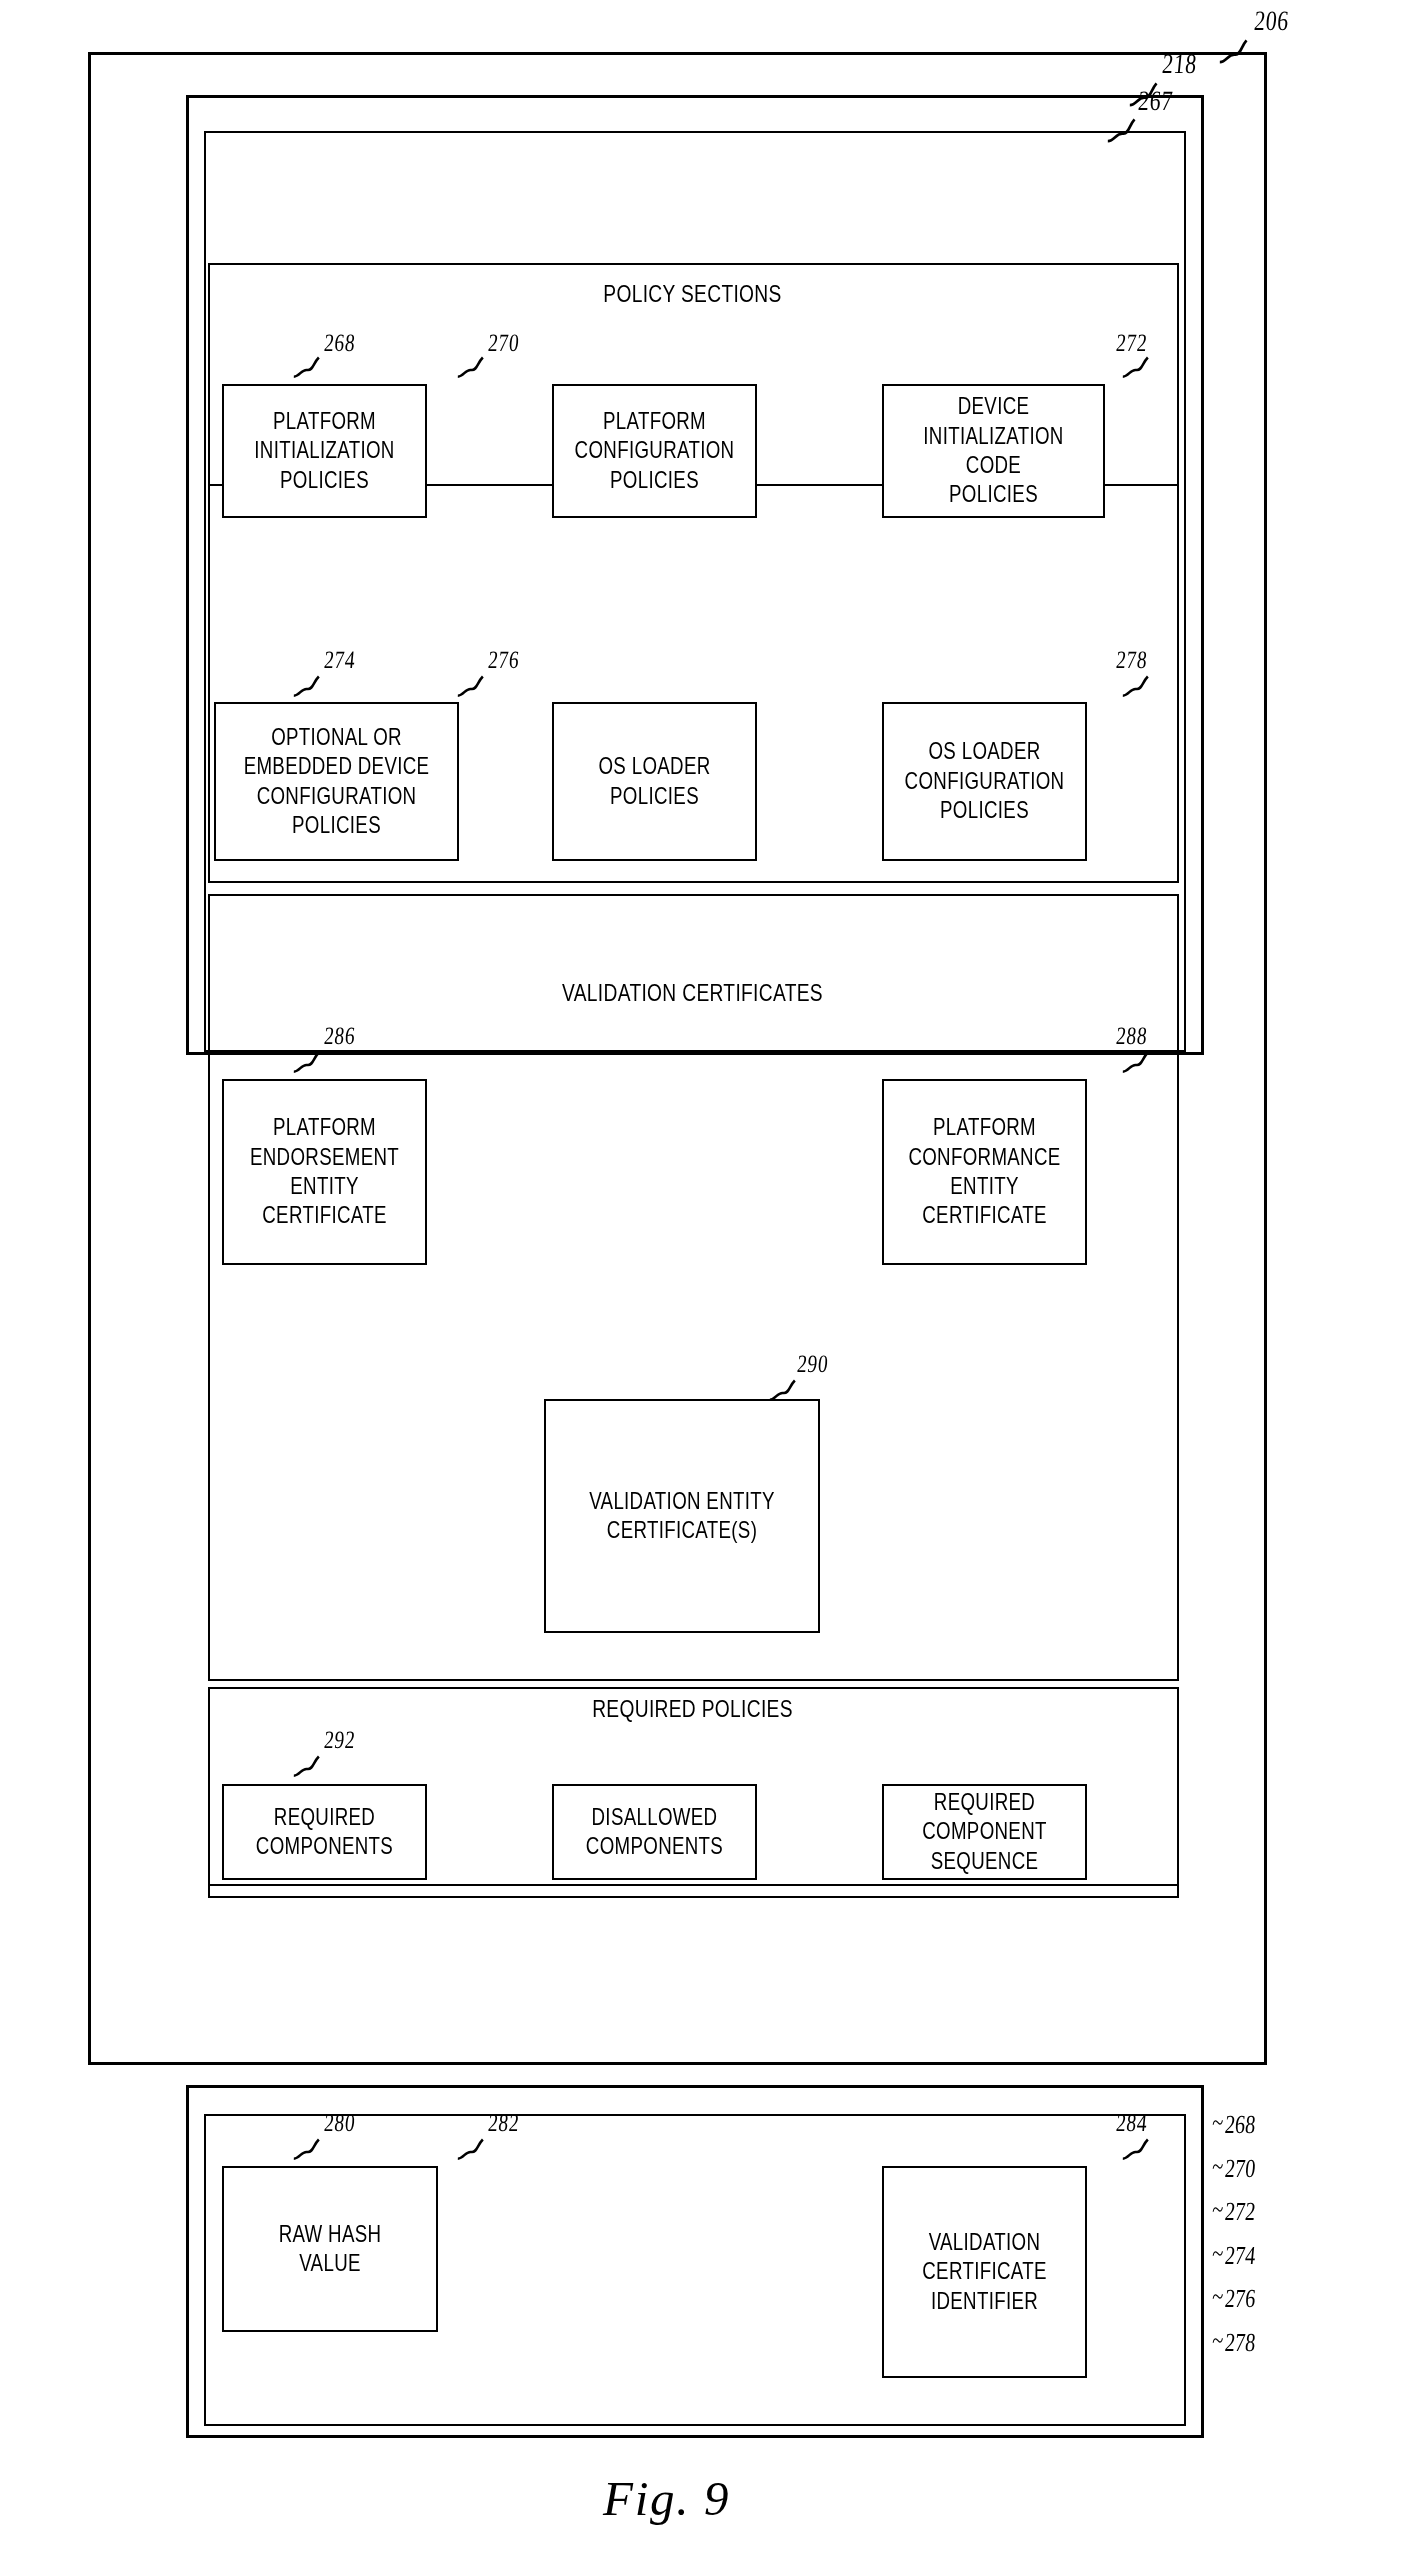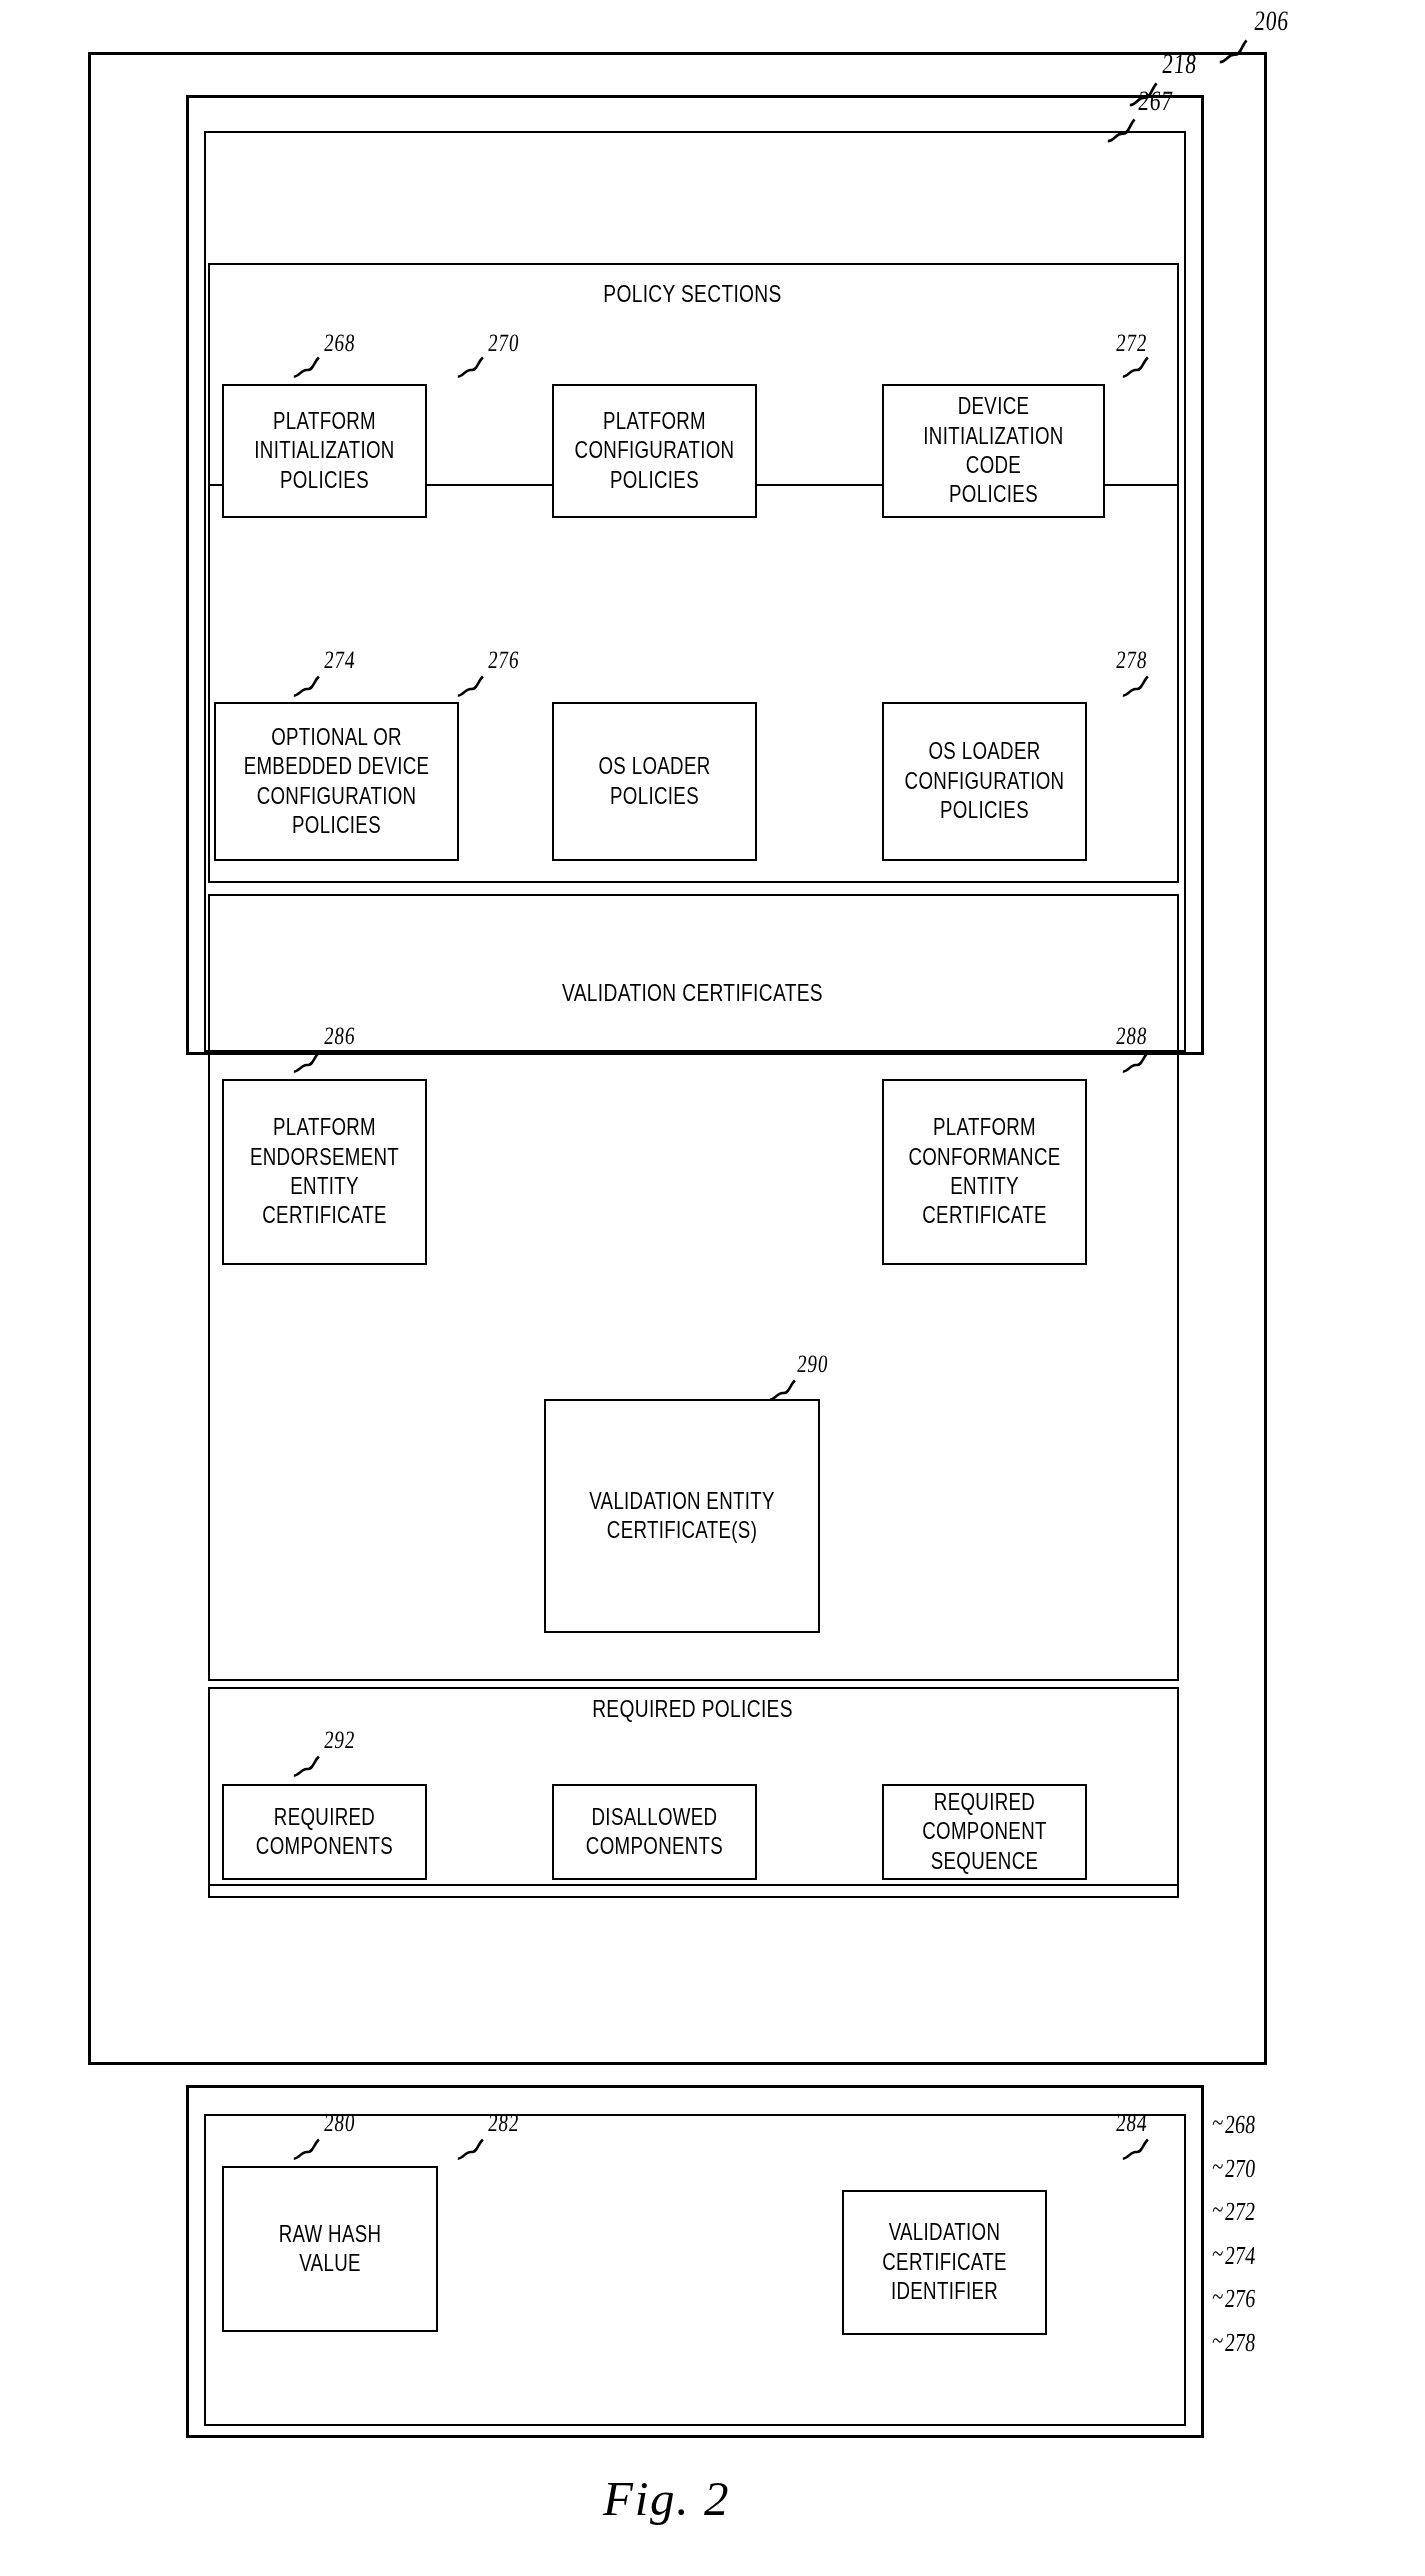--- a/index.html
+++ b/index.html
@@ -288,21 +288,21 @@
     </svg>
   </div>
   <div class="ref" style="left:487px; top:2110px;">282</div>
 
   <div class="leader" style="left:1122px; top:2137px;">
     <svg width="45" height="25" viewBox="0 0 54 30">
       <path d="M1,26 C8,26 10,17 17,18 C24,19 24,10 31,3" fill="none" stroke="#000" stroke-width="3"></path>
     </svg>
   </div>
   <div class="ref" style="left:1115px; top:2110px;">284</div>
-  <div class="box" style="left:842px; top:2166px; width:205px; height:145px;margin-top:24px;">
+  <div class="box" style="left:882px; top:2166px; width:205px; height:212px;">
     <span class="txt">VALIDATION
 CERTIFICATE
 IDENTIFIER</span>
   </div>
 
   <div class="reflist" style="left:1212px; top:2112px;">
     <div class="rowref" style="margin-bottom:17.6px;">
       <span class="tilde">~</span><span>268</span>
     </div>
     <div class="rowref" style="margin-bottom:17.6px;">
@@ -315,16 +315,16 @@
       <span class="tilde">~</span><span>274</span>
     </div>
     <div class="rowref" style="margin-bottom:17.6px;">
       <span class="tilde">~</span><span>276</span>
     </div>
     <div class="rowref">
       <span class="tilde">~</span><span>278</span>
     </div>
   </div>
 
-  <div id="figcaption" style="left:603px; top:2470px;">Fig. 2</div>
+  <div id="figcaption" style="left:603px; top:2470px;">Fig. 9</div>
 
 </div>
 
 
 </body></html>

